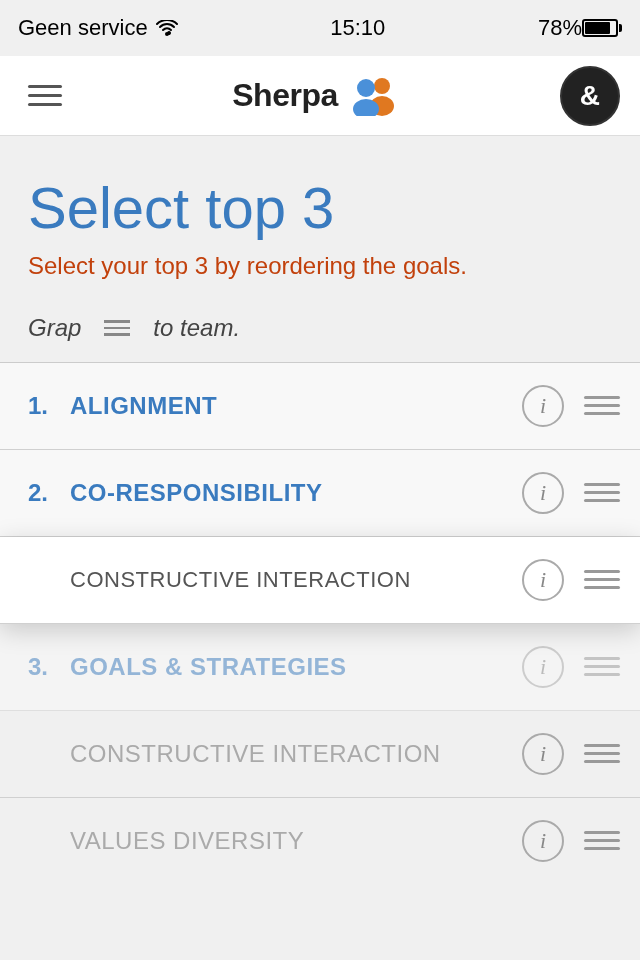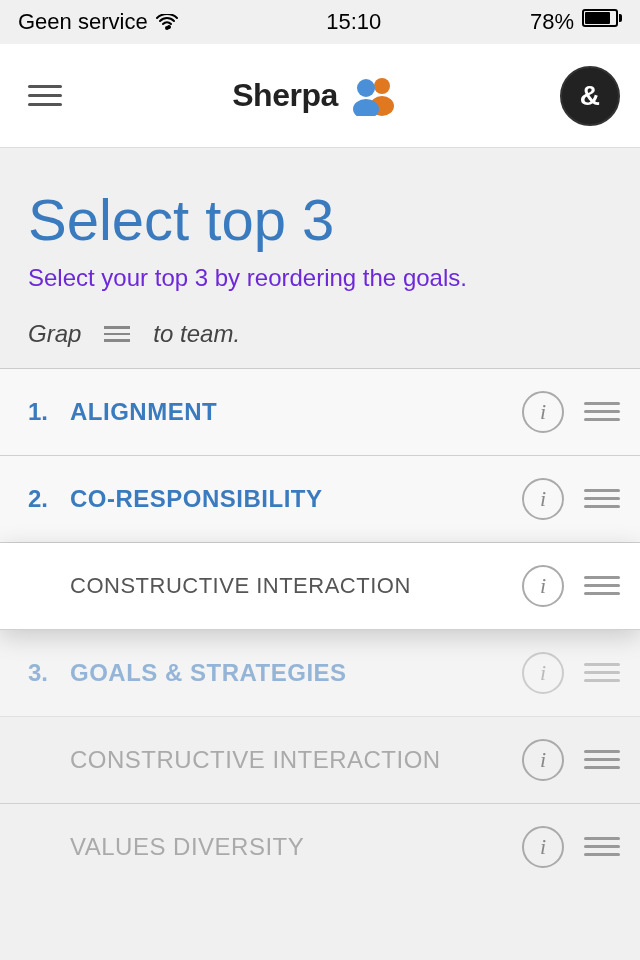--- a/index.html
+++ b/index.html
@@ -7,38 +7,38 @@
     body {
       width: 640px;
       min-height: 960px;
       font-family: -apple-system, 'Helvetica Neue', Arial, sans-serif;
       background: #f0f0f0;
       overflow-x: hidden;
     }
 
     
     .status-bar {
-      height: 44px;
+      height: 56px;
       background: #f0f0f0;
       display: flex;
       align-items: center;
       justify-content: space-between;
       padding: 0 18px;
       font-size: 22px;
       font-weight: 500;
       color: #000;
     }
     .status-left { display: flex; align-items: center; gap: 8px; }
     .status-wifi {
       display: inline-block;
       width: 22px;
       height: 16px;
       position: relative;
     }
-    .status-right { display: flex; align-items: flex-start; gap: 8px; }
+    .status-right { display: flex; align-items: center; }
     .battery-icon {
       display: inline-flex;
       align-items: center;
       position: relative;
     }
     .battery-body {
       width: 36px;
       height: 18px;
       border: 2px solid #000;
       border-radius: 3px;
@@ -57,21 +57,21 @@
     .battery-tip {
       width: 3px;
       height: 8px;
       background: #000;
       border-radius: 0 2px 2px 0;
       margin-left: 1px;
     }
 
     
     .nav-bar {
-      height: 104px;
+      height: 80px;
       background: #fff;
       display: flex;
       align-items: center;
       justify-content: space-between;
       padding: 0 20px;
       border-bottom: 1px solid #ddd;
     }
     .nav-menu-icon {
       display: flex;
       flex-direction: column;
@@ -129,23 +129,23 @@
     }
     .page-title {
       font-size: 58px;
       font-weight: 300;
       color: #3a7bbf;
       margin-bottom: 8px;
       line-height: 1.1;
     }
     .page-description {
       font-size: 24px;
-      color: #6d28d9;
+      color: #c2410c;
       line-height: 1.5;
-      margin-bottom: 24px;
+      margin-bottom: 30px;
     }
     .drag-hint {
       display: inline-flex;
       align-items: center;
       gap: 23px;
       font-size: 24px;
       color: #444;
       font-style: italic;
     }
     .drag-lines-icon {

